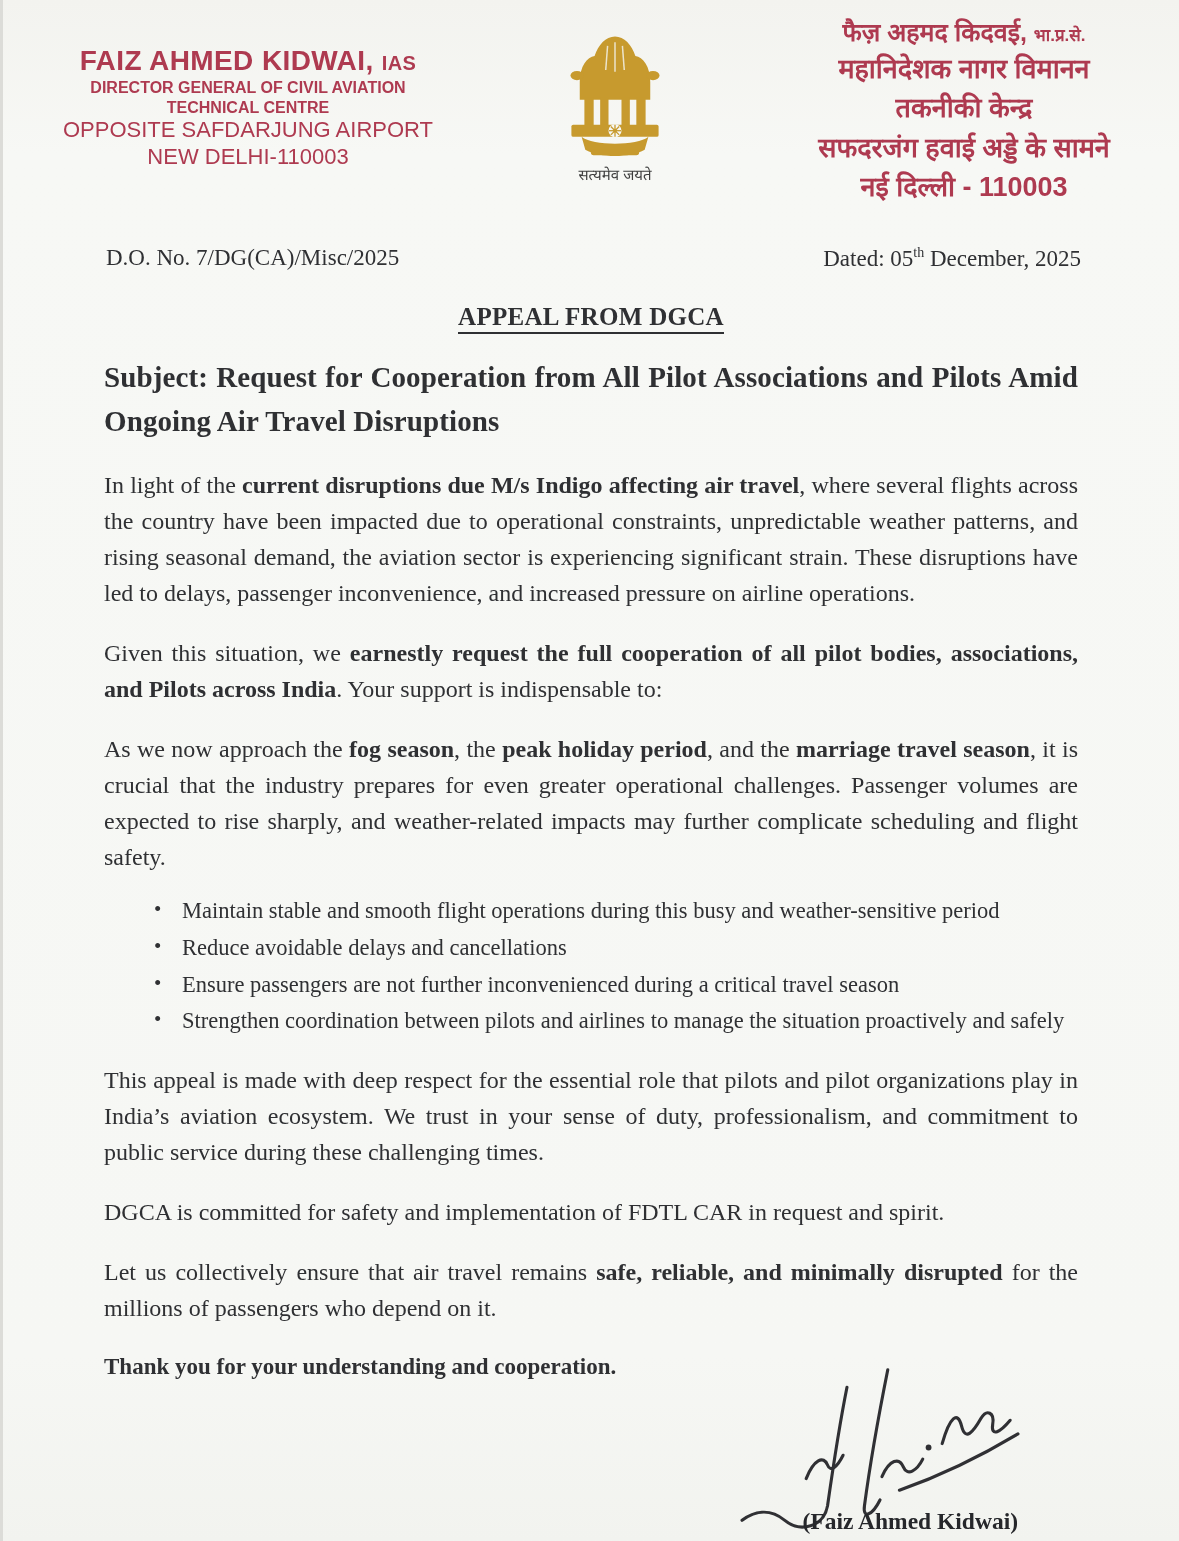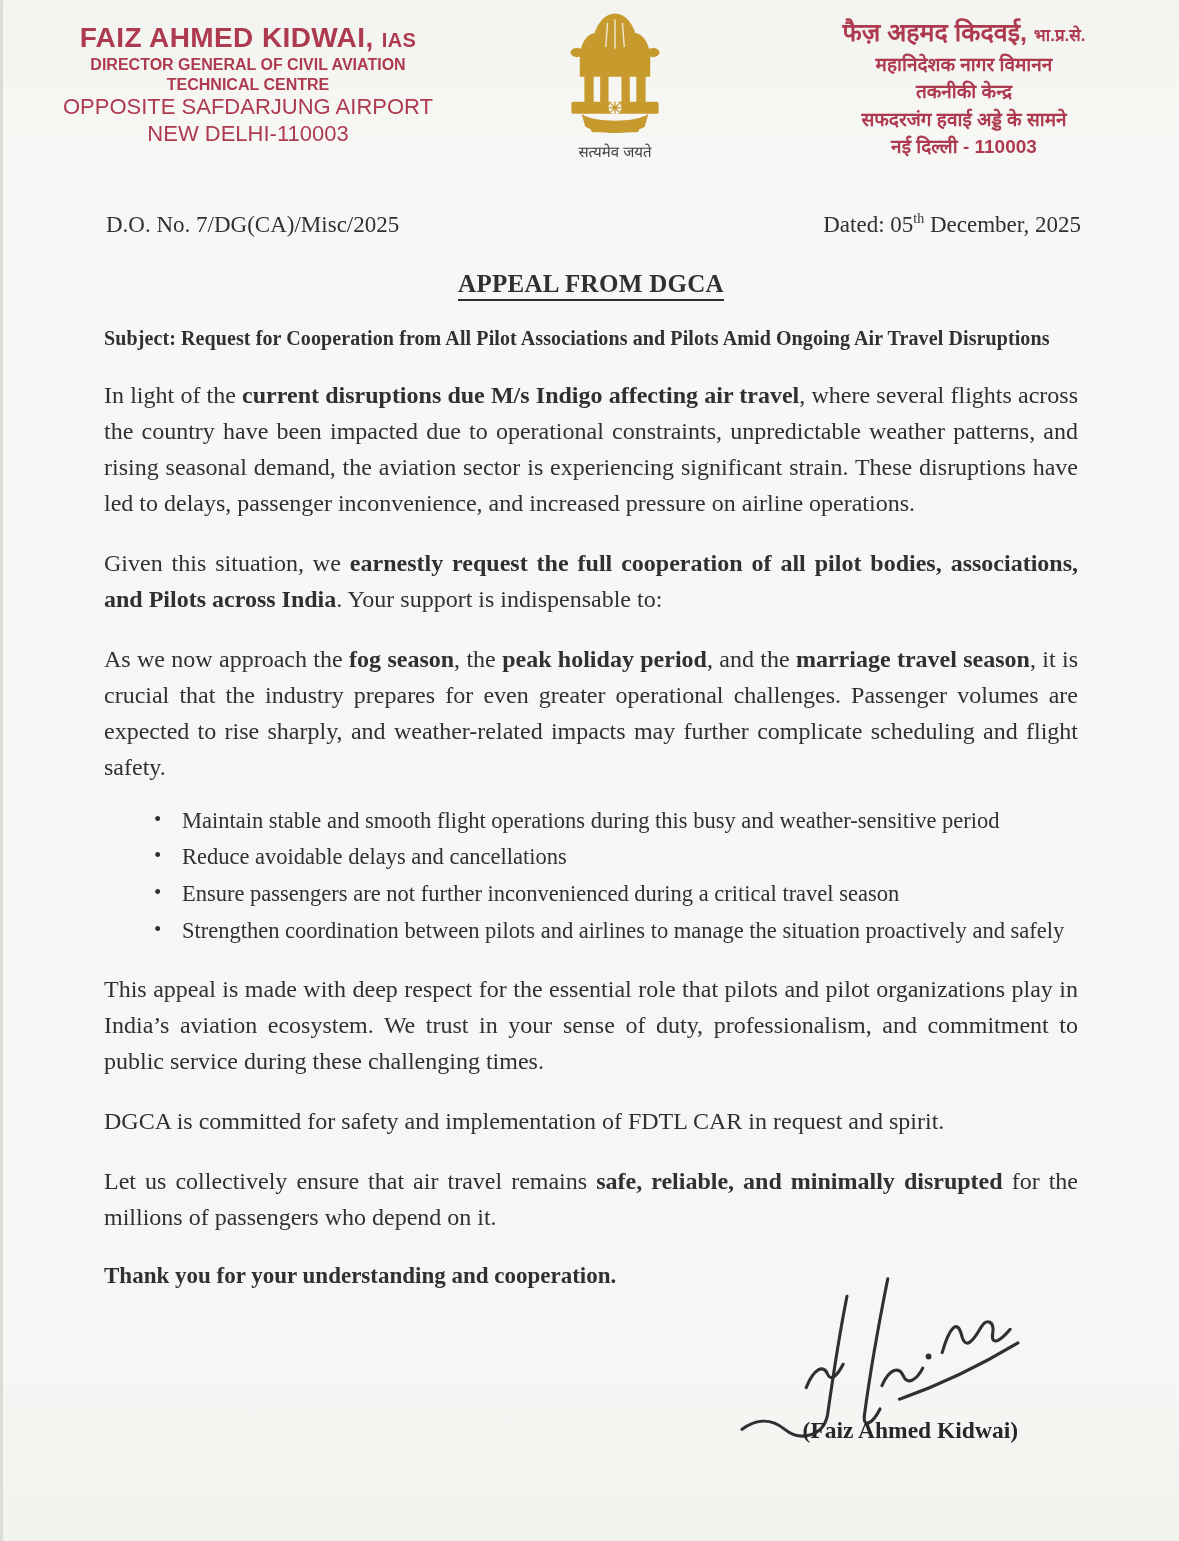--- a/index.html
+++ b/index.html
@@ -37,39 +37,39 @@
   }
 
   .header-right {
     width: 400px; text-align: center;
     color: #ae3a50;
     font-family: "Liberation Sans", "DejaVu Sans", sans-serif;
     font-weight: bold; line-height: 1.45; padding-right: 6px; padding-top: 6px;
   }
   .hr-name { font-size: 25px; }
   .hr-name .suffix { font-size: 17px; }
-  .hr-line { font-size: 19px; }
+  .hr-line { font-size: 27px; }
 
   
   .ref-row {
     display: flex; justify-content: space-between; align-items: baseline;
-    padding: 0 98px 0 103px; margin-top: 50px; font-size: 23px;
+    padding: 0 98px 0 103px; margin-top: 38px; font-size: 23px;
   }
   .ref-date sup { font-size: 14px; }
 
   
   .title-row { text-align: center; margin-top: 32px; }
   .doc-title {
     display: inline-block; font-size: 25px; font-weight: bold;
     letter-spacing: .3px; border-bottom: 2px solid #2f3033; padding-bottom: 1px;
   }
 
   
   .body-block { padding: 0 101px; }
-  .subject { margin-top: 22px; font-size: 20px; line-height: 1.5; text-align: justify; }
+  .subject { margin-top: 22px; font-size: 29px; line-height: 1.5; text-align: justify; }
   .subject b { letter-spacing: .1px; }
   .para { margin-top: 24px; font-size: 24px; line-height: 1.5; text-align: justify; }
   .para b, .subject b { font-weight: bold; }
 
   ul.bullets { margin-top: 20px; padding-left: 48px; list-style: none; }
   ul.bullets li {
     position: relative; padding-left: 30px;
     font-size: 22.5px; line-height: 1.45; margin-bottom: 4px; text-align: left;
   }
   ul.bullets li::before {

